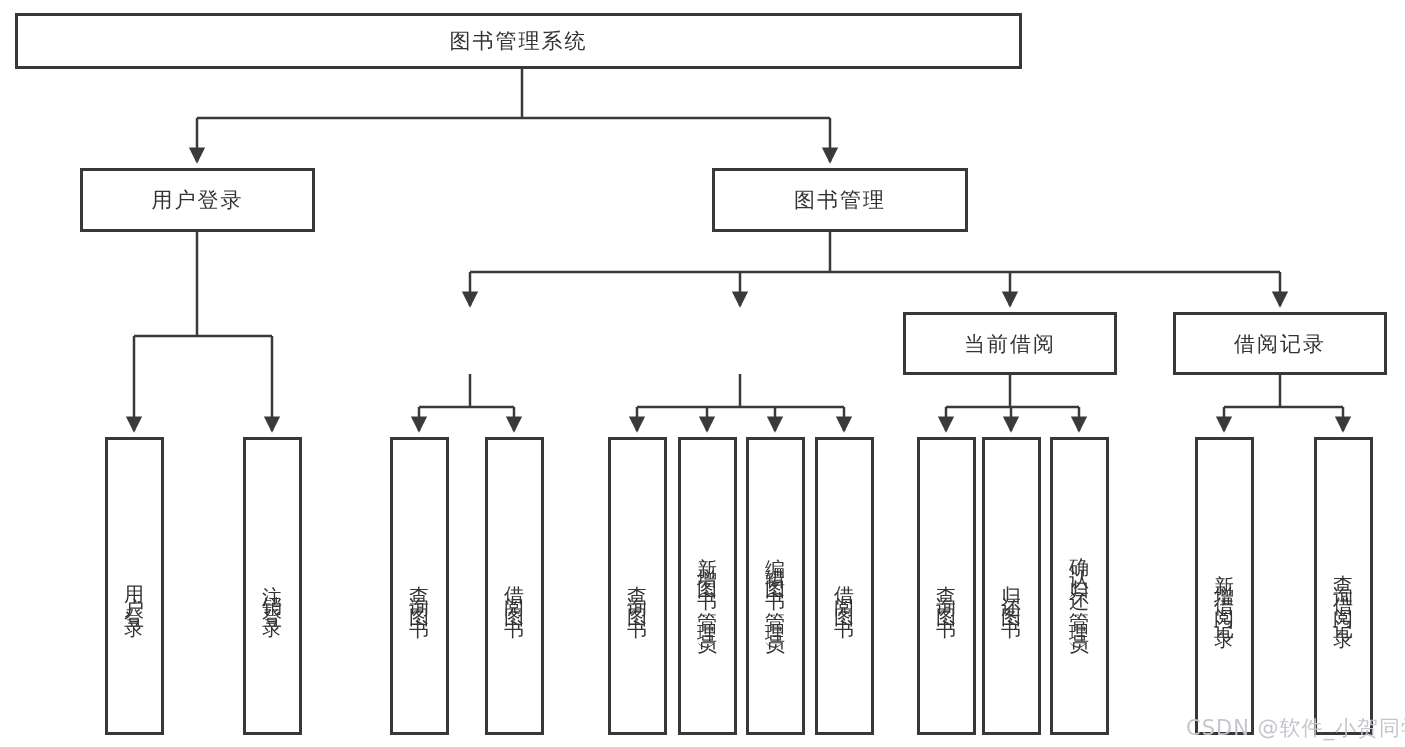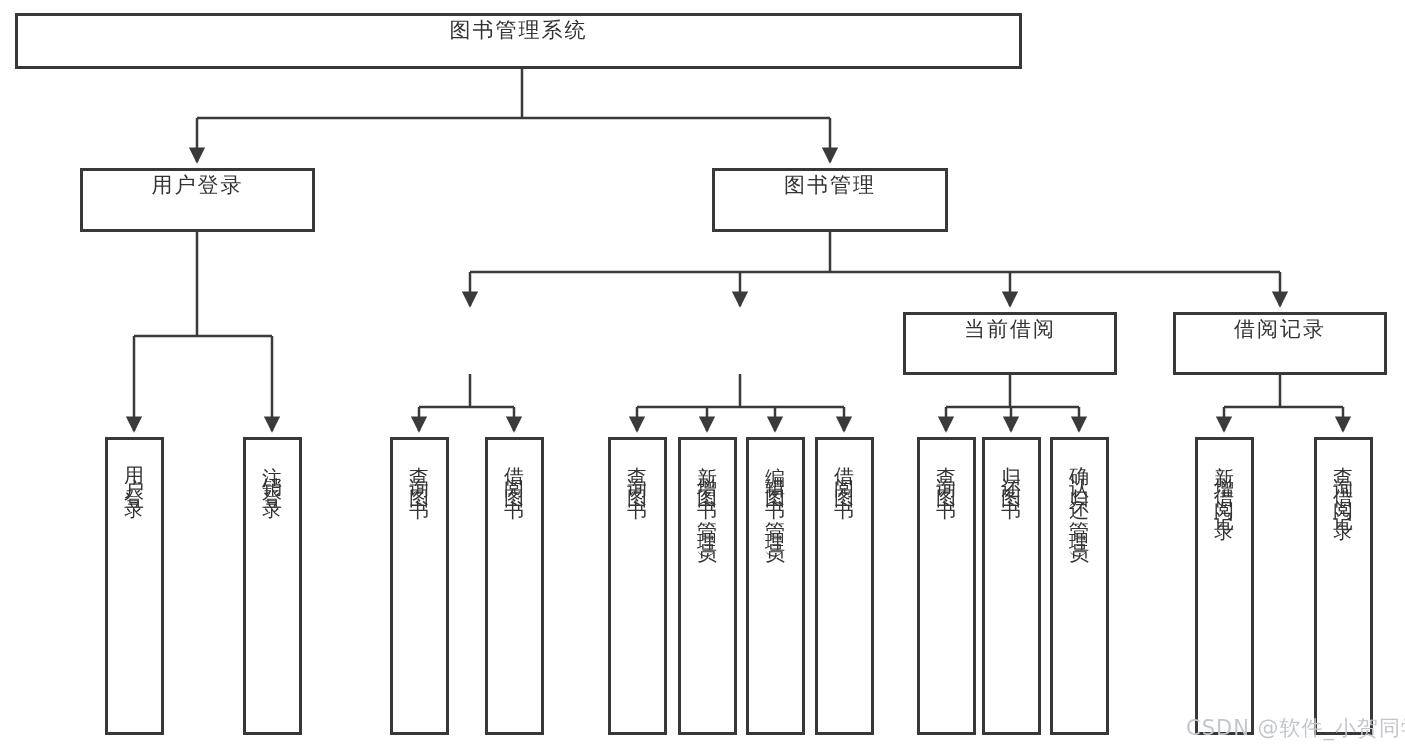--- a/index.html
+++ b/index.html
@@ -10,21 +10,21 @@
     font-family:"DejaVu Sans","Liberation Sans",sans-serif;
     color:#333333;
     overflow:hidden;
   }
   #wires{position:absolute;left:0;top:0;width:1405px;height:747px;}
   .node{
     position:absolute;
     box-sizing:border-box;
     border:3px solid #383838;
     background:#ffffff;
-    display:flex;justify-content:center;
+    display:flex;align-items:center;justify-content:center;
     z-index:2;
   }
   .hlabel{
     font-size:21px;
     letter-spacing:2px;
     white-space:nowrap;
     color:#333333;
   }
   .vlabel{
     writing-mode:vertical-rl;
@@ -32,21 +32,21 @@
     font-size:20px;
     letter-spacing:11px;
     line-height:1;
     color:#333333;
     padding-top:11px; 
   }
   
   .n-root{left:15px;top:13px;width:1007px;height:56px;}
   
   .n-login{left:80px;top:168px;width:235px;height:64px;}
-  .n-mgmt{left:712px;top:168px;width:236px;height:64px;}
+  .n-mgmt{left:712px;top:168px;width:256px;height:64px;}
   
   .n-l3{top:312px;width:214px;height:63px;}
   .n-rec{left:363px;}
   .n-borrow{left:633px;}
   .n-current{left:903px;}
   .n-records{left:1173px;}
   
   .leaf{top:437px;width:59px;height:298px;}
   .lf-a1{left:105px;}  .lf-a2{left:243px;}
   .lf-b1{left:390px;}  .lf-b2{left:485px;}

